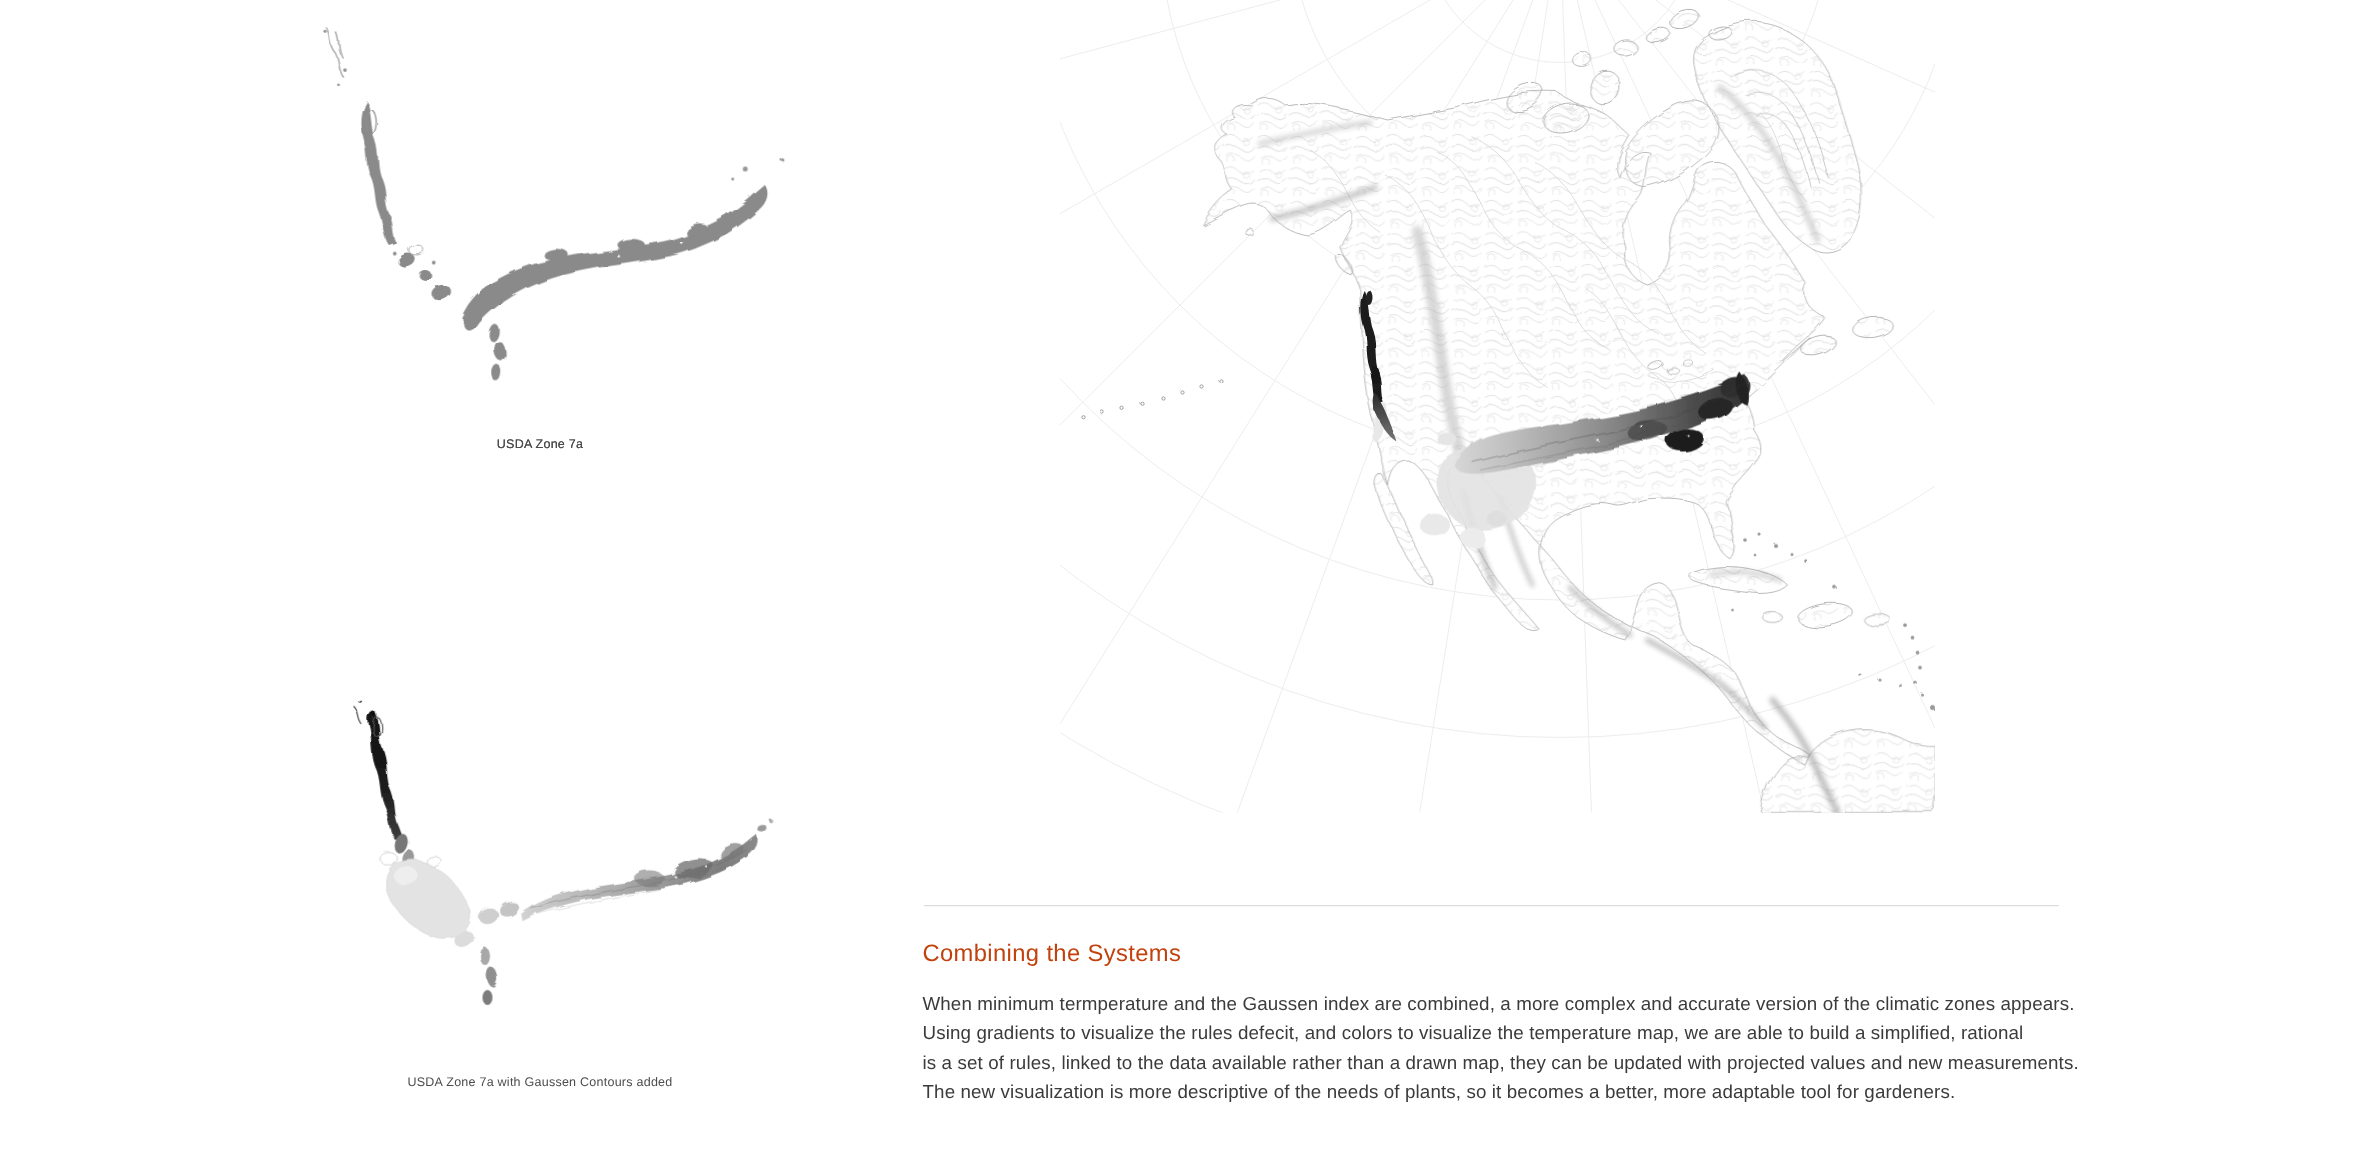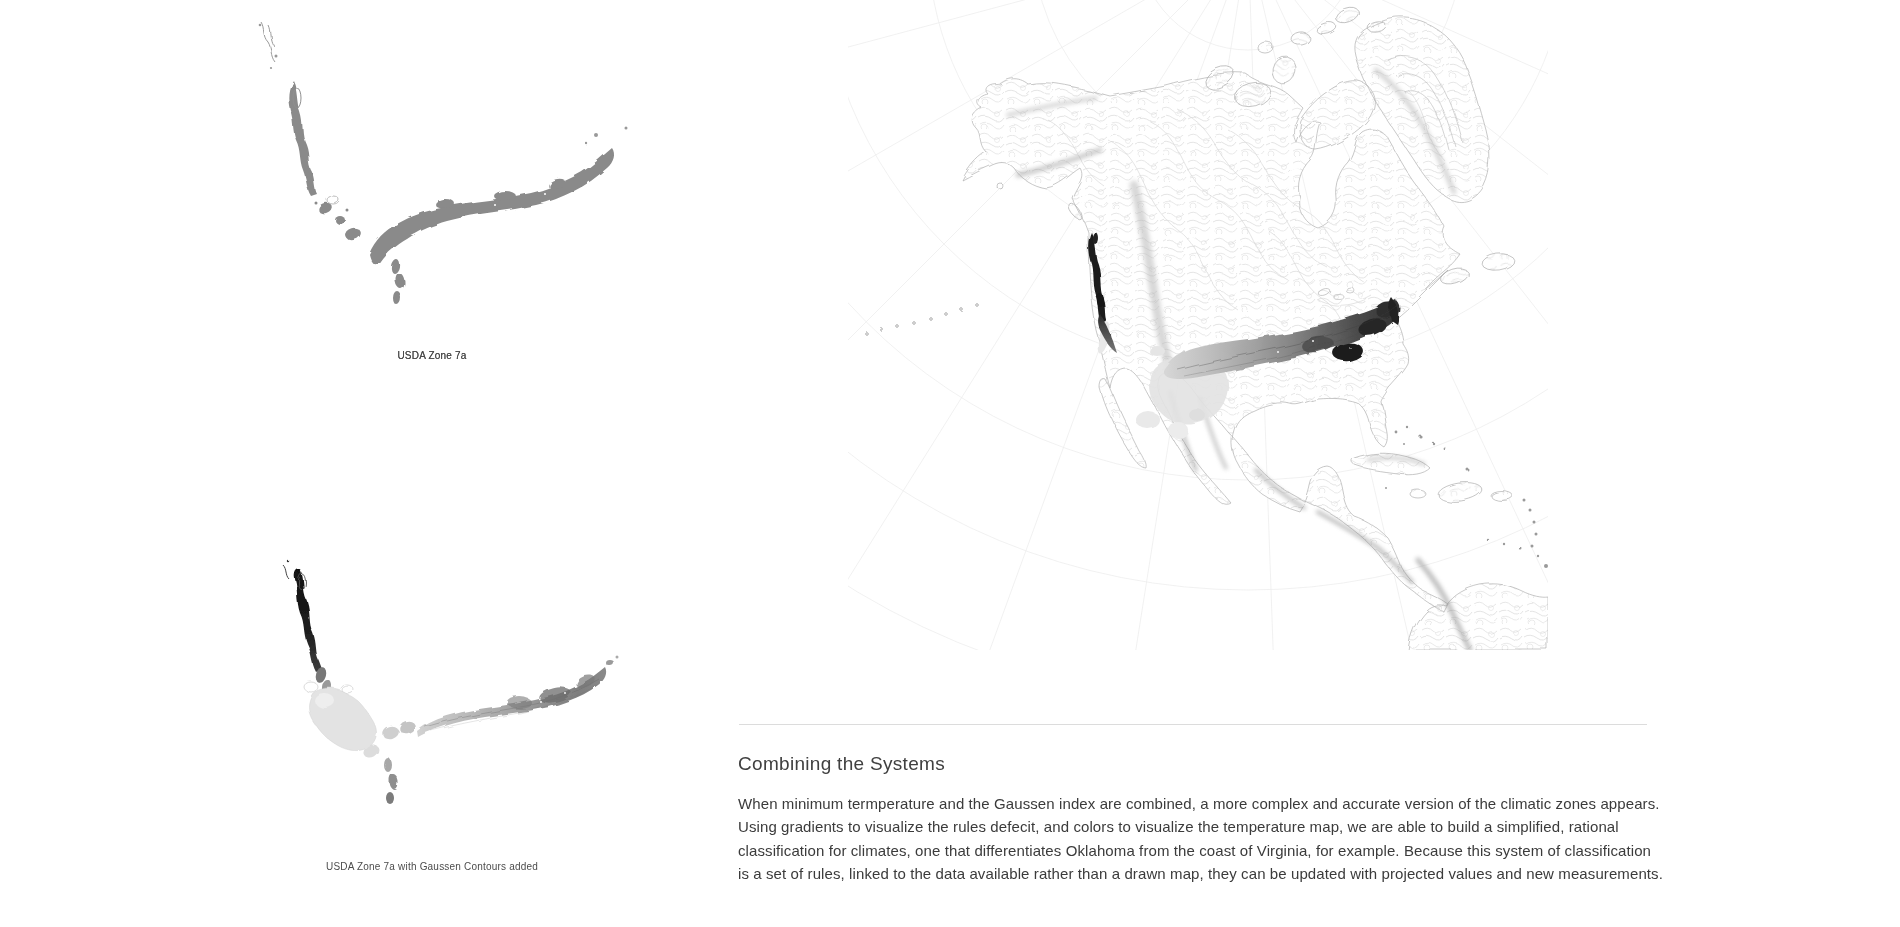--- a/index.html
+++ b/index.html
@@ -14,21 +14,21 @@
   .map-caption{
     left:237px;width:390px;text-align:center;font-size:10px;letter-spacing:.2px;
     color:#4c4c4c;font-weight:300;
   }
   .map-caption-1{top:350px;}
   .map-caption-2{top:861px;text-align:center;}
   .big-map{left:848px;top:0px;width:700px;height:650px;}
   .divider{left:739px;top:724px;width:908px;height:1px;background:#dcdcdc;}
   .article-heading{
     left:738px;top:751px;font-size:19px;line-height:26px;font-weight:300;
-    color:#404040;letter-spacing:.3px;white-space:nowrap;
+    color:#c2410c;letter-spacing:.3px;white-space:nowrap;
   }
   .article-body{left:738px;top:792px;width:930px;}
   .article-line{
     font-size:15px;line-height:23.4px;font-weight:300;color:#3b3b3b;
     letter-spacing:.1px;white-space:nowrap;
   }
   svg{display:block;}
 </style>
 </head>
 <body>
@@ -329,17 +329,17 @@
     </svg>
   </div>
 
   <div class="abs divider"></div>
 
   <h2 class="abs article-heading" style="margin:0;">Combining the Systems</h2>
 
   <div class="abs article-body">
     <div class="article-line">When minimum termperature and the Gaussen index are combined, a more complex and accurate version of the climatic zones appears.</div>
     <div class="article-line">Using gradients to visualize the rules defecit, and colors to visualize the temperature map, we are able to build a simplified, rational</div>
-    <div class="article-line">classification for climates, one that differentiates Oklahoma from the coast of Virginia, for example. Because this system of classification</div>
     <div class="article-line">is a set of rules, linked to the data available rather than a drawn map, they can be updated with projected values and new measurements.</div>
+    <div class="article-line">The new visualization is more descriptive of the needs of plants, so it becomes a better, more adaptable tool for gardeners.</div>
   </div>
 
 </div>
 
 </body></html>

